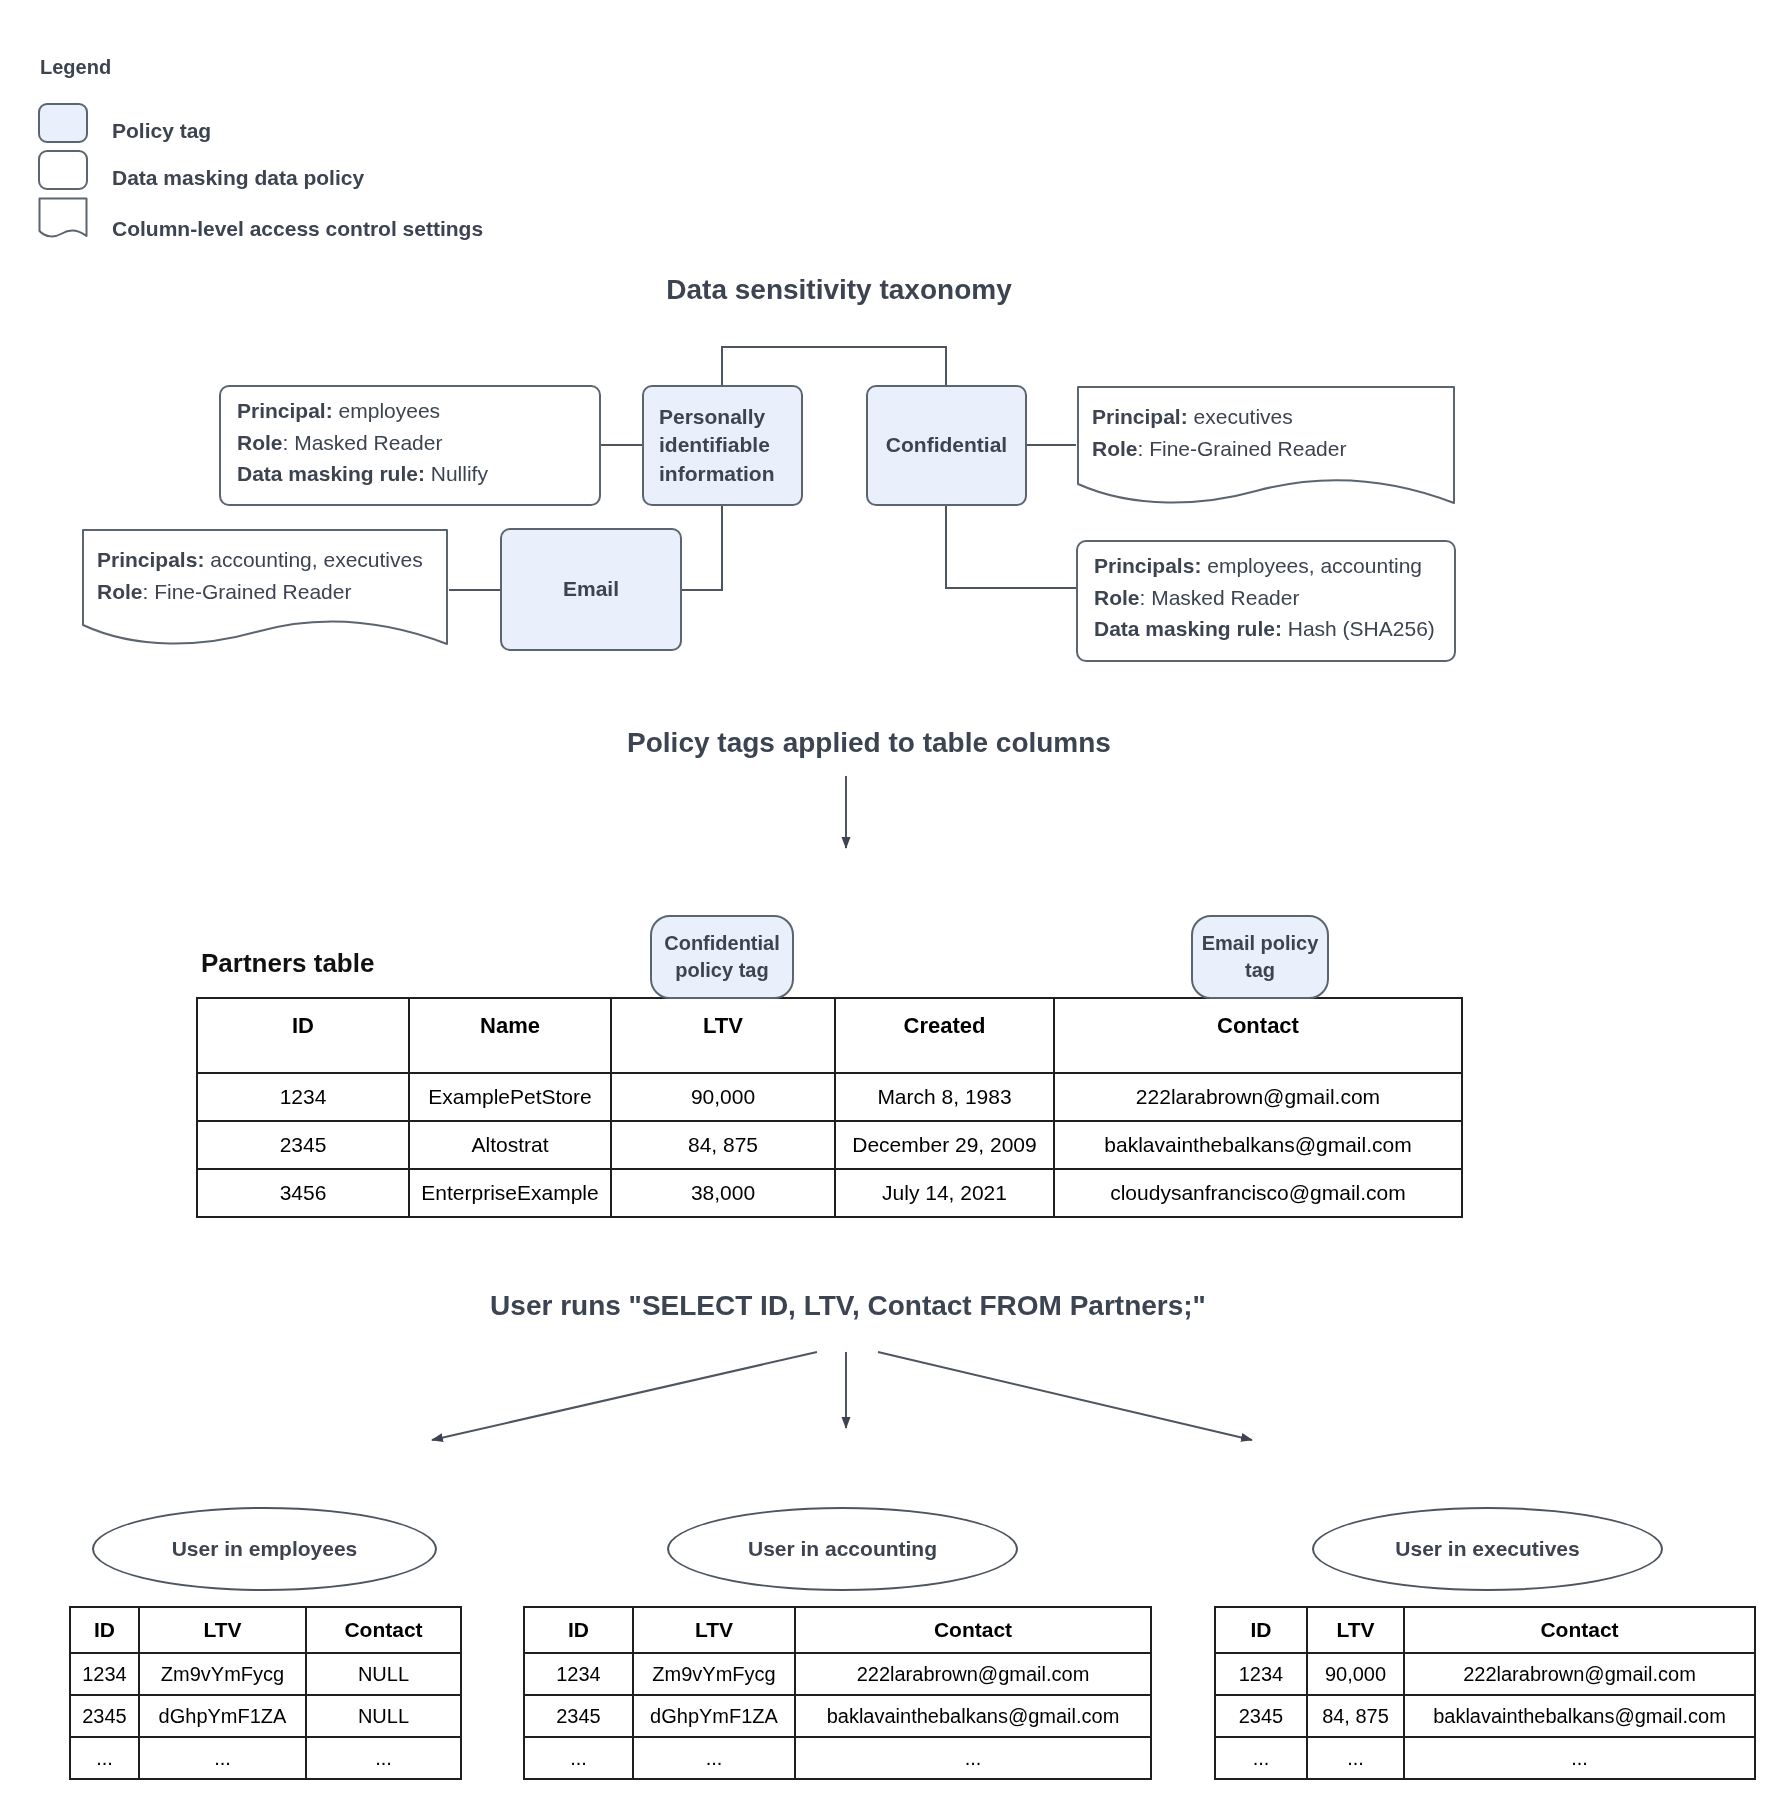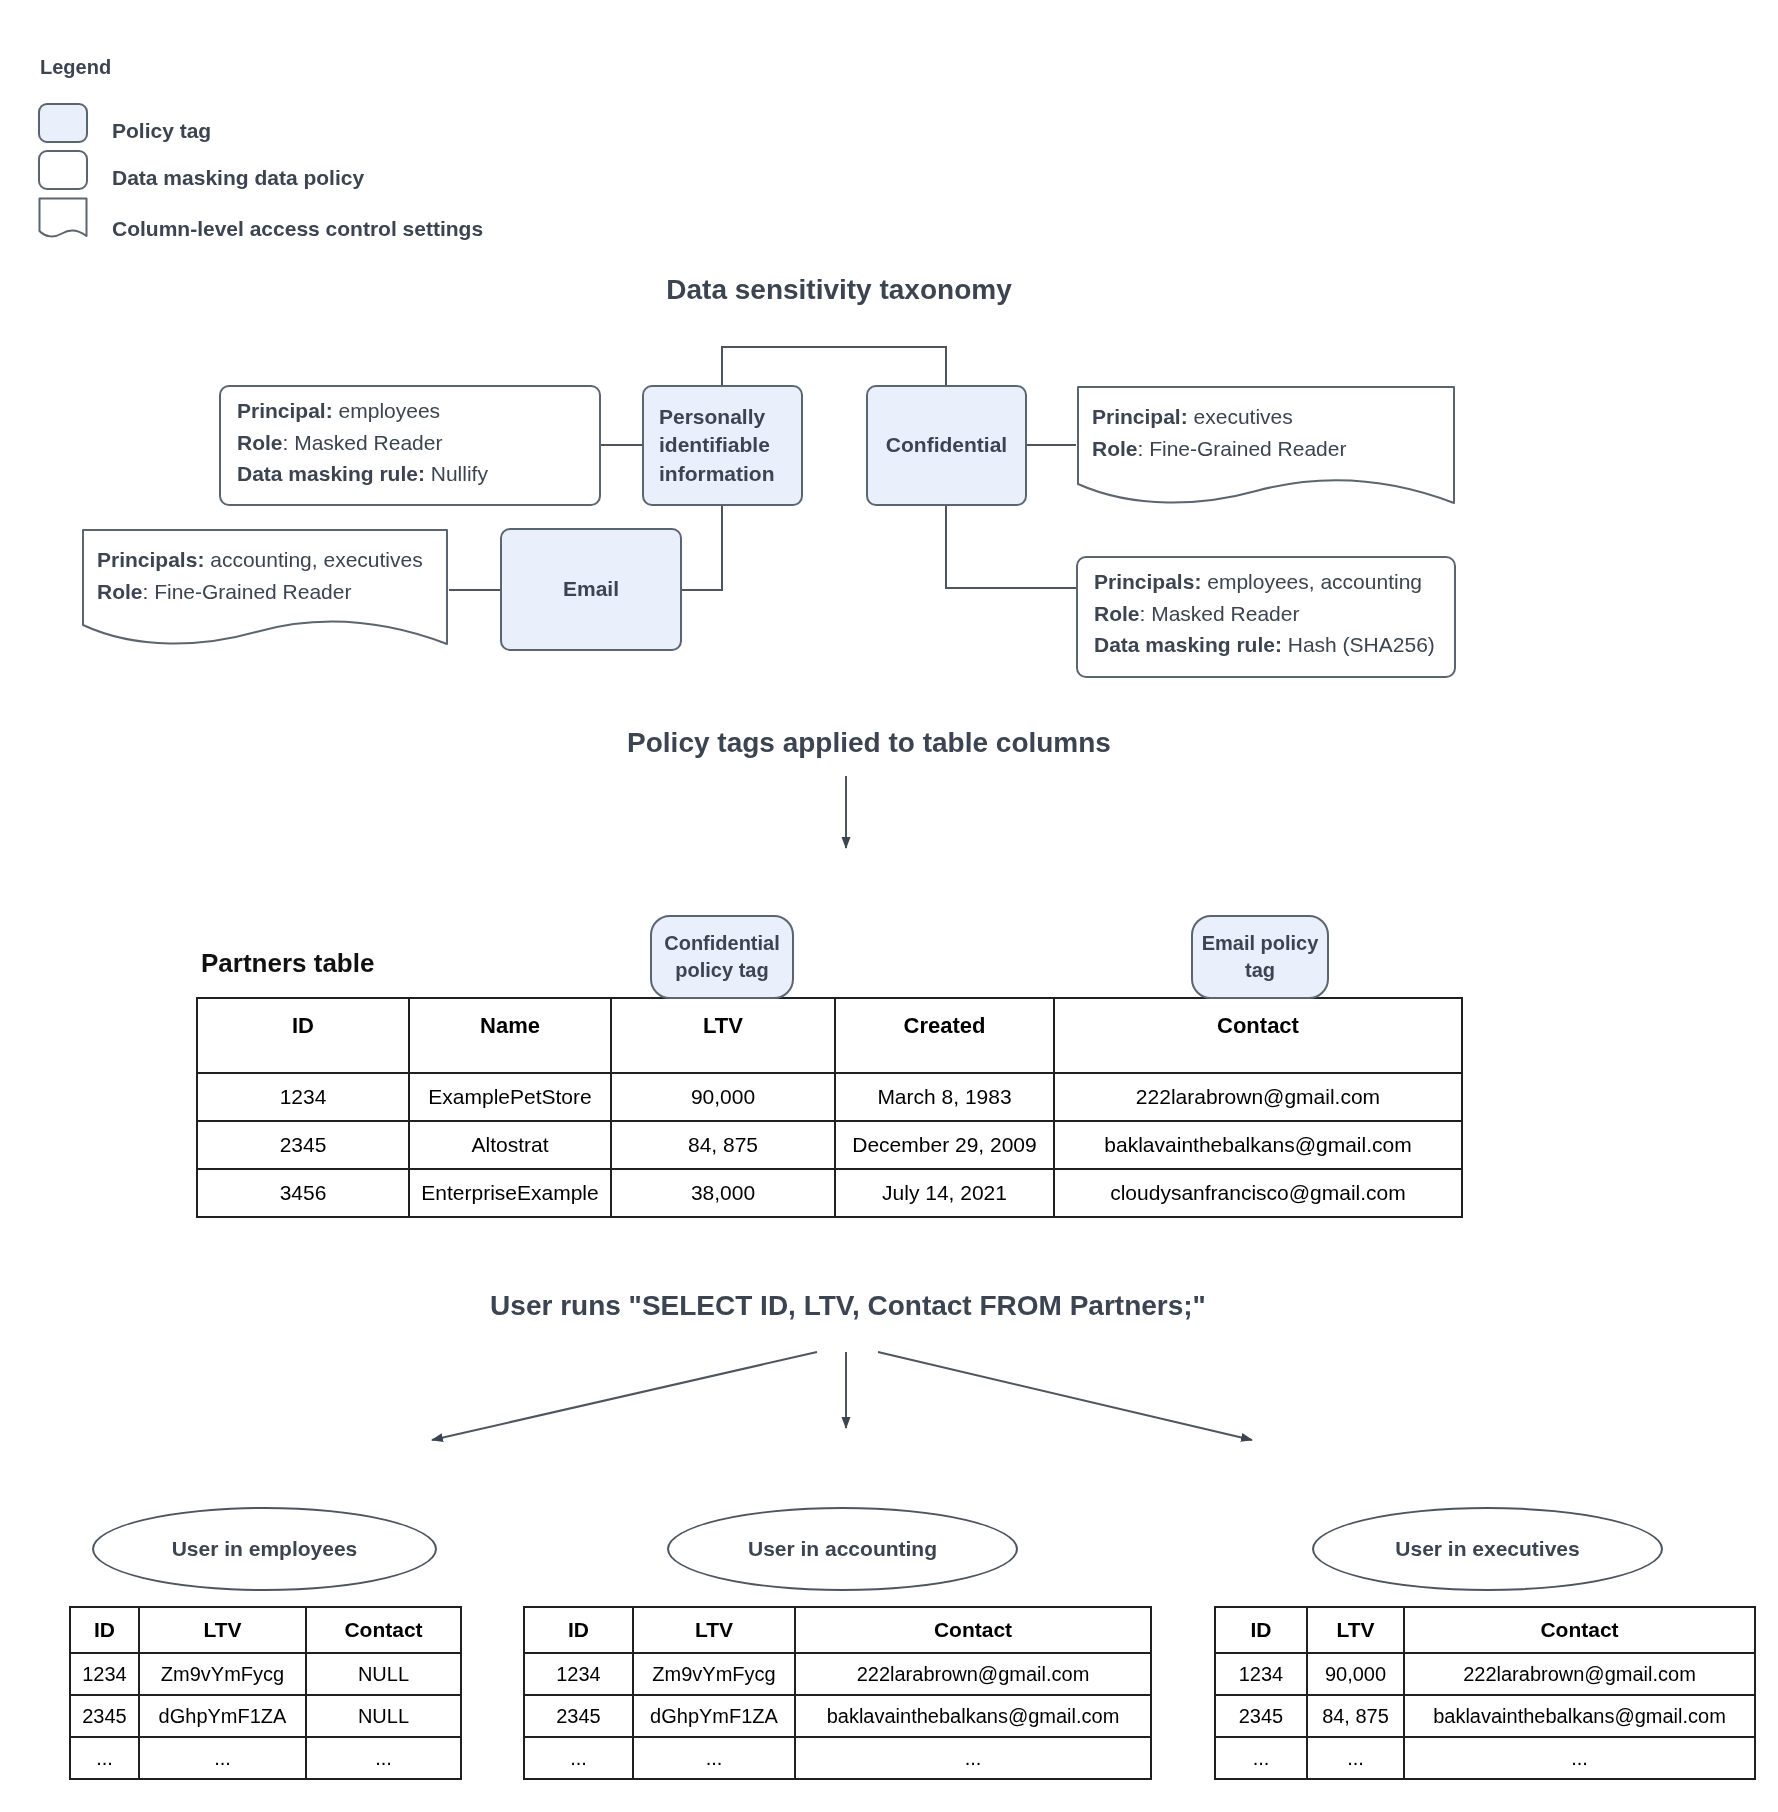--- a/index.html
+++ b/index.html
@@ -106,21 +106,21 @@
       <path d="M2,2 L366,2 L366,116 C290,87 225,90 175,104 C122,119 56,122 2,97 Z" fill="#ffffff" stroke="#5b6570" stroke-width="2" stroke-linejoin="round"></path>
     </svg>
     <div class="doc-text">
       <div><span class="b">Principals:</span><span> accounting, executives</span></div>
       <div><span class="b">Role</span><span>: Fine-Grained Reader</span></div>
     </div>
   </div>
 
   <div class="node blue" style="left:500px;top:528px;width:182px;height:123px;">Email</div>
 
-  <div class="pbox" style="left:1076px;top:556px;width:380px;height:122px;">
+  <div class="pbox" style="left:1076px;top:540px;width:380px;height:122px;">
     <div><span class="b">Principals:</span><span> employees, accounting</span></div>
     <div><span class="b">Role</span><span>: Masked Reader</span></div>
     <div><span class="b">Data masking rule:</span><span> Hash (SHA256)</span></div>
   </div>
 
   <div class="heading" style="left:469px;top:727px;width:800px;">Policy tags applied to table columns</div>
 
   <div class="tbl-label" style="left:201px;top:948px;">Partners table</div>
 
   <div class="tag" style="left:650px;top:915px;width:144px;height:84px;">Confidential policy tag</div>

